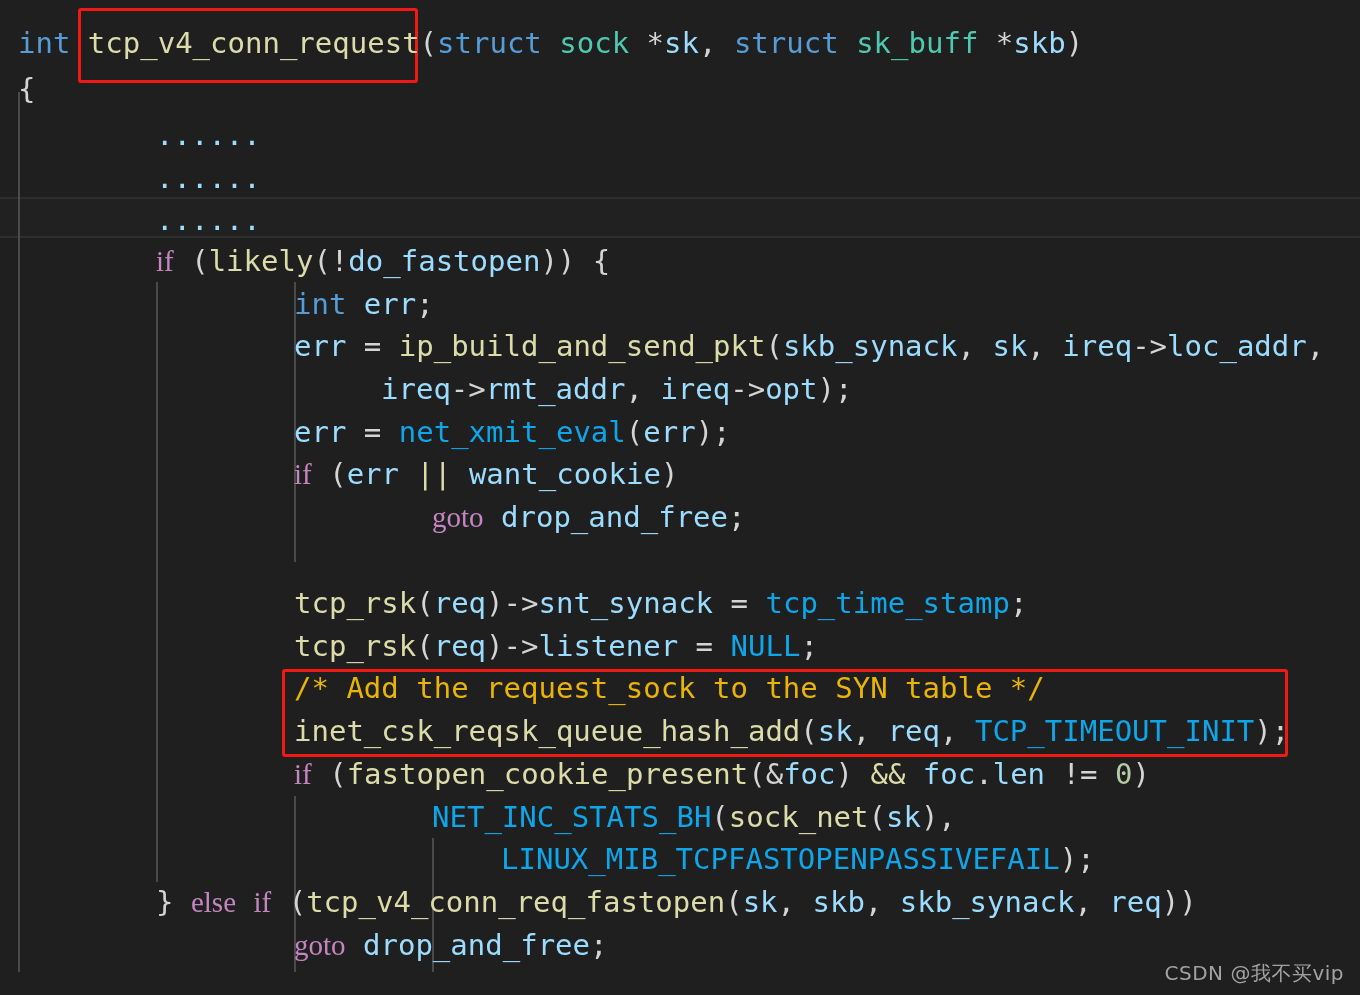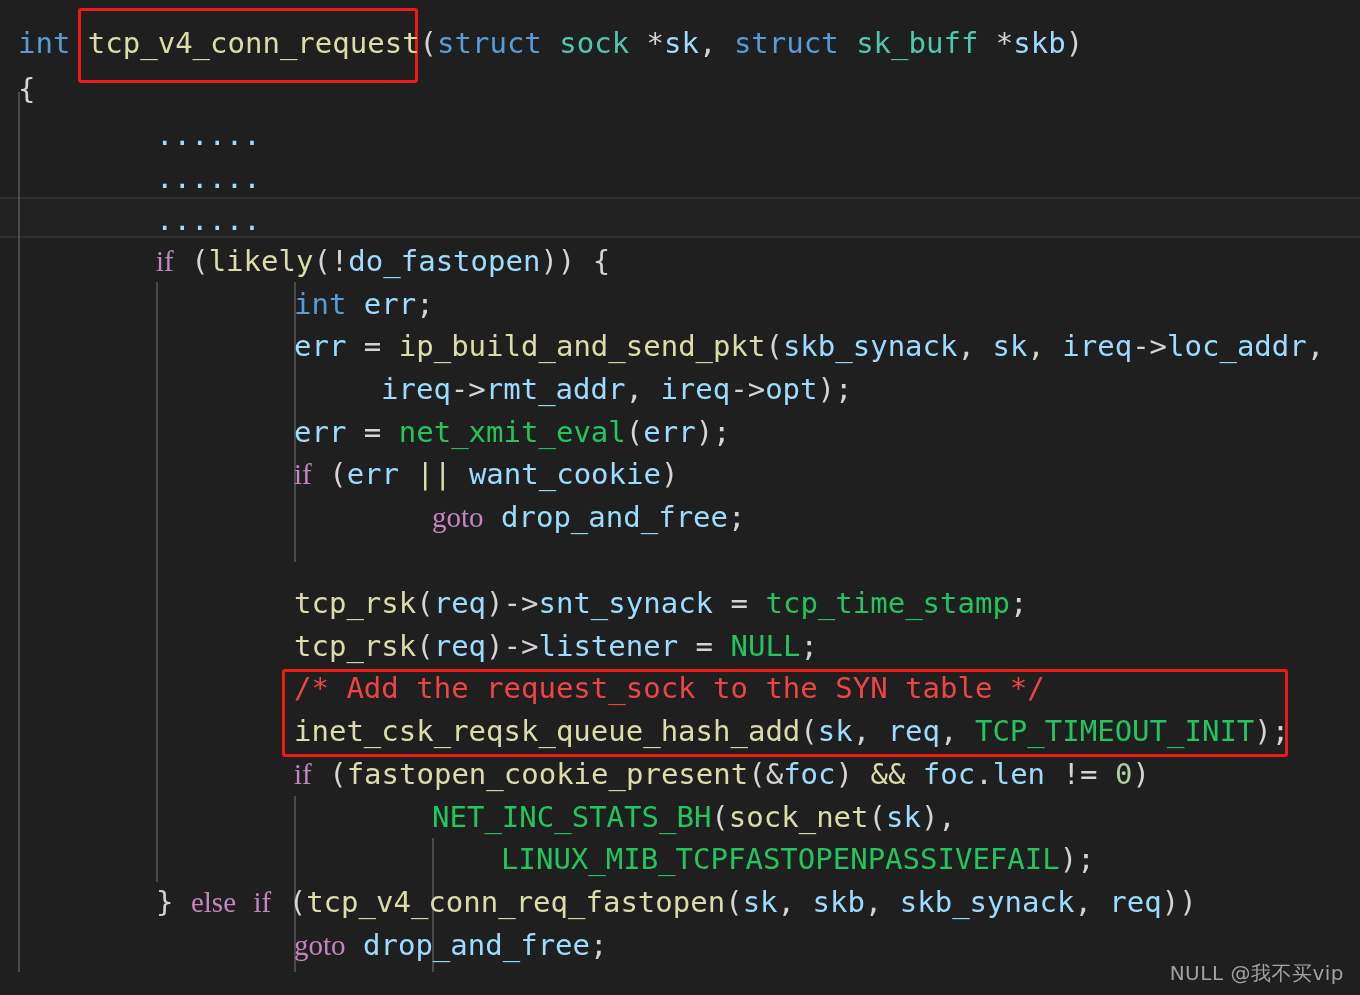--- a/index.html
+++ b/index.html
@@ -36,23 +36,23 @@
     white-space: pre;
     color: #d4d4d4;
   }
 
   
   .t-kw        { color: #569cd6; }   
   .t-ctrl      { color: #c586c0; font-family: Liberation Serif, serif; }   
   .t-fn        { color: #dcdcaa; }   
   .t-var       { color: #9cdcfe; }   
   .t-type      { color: #4ec9b0; }   
-  .t-macro     { color: #22c55e; }   
+  .t-macro     { color: #0ea5e9; }   
   .t-num       { color: #b5cea8; }   
-  .t-cmt       { color: #ef4444; }   
+  .t-cmt       { color: #eab308; }   
   .t-plain     { color: #d4d4d4; }
 
   
   .indent-guide {
     position: absolute;
     width: 2px;
     background: #5a5a5a;
     opacity: .75;
     z-index: 1;
   }
@@ -110,15 +110,15 @@
       <div class="indent-guide" style="left: 432px; top: 838px; height: 134px; background: rgb(90, 90, 90);"></div>
     </div>
 
   <div id="code-layer"><div class="code-line" style="top: 22px; left: 18px;"><span class="t-kw">int</span><span class="t-plain"> </span><span class="t-fn">tcp_v4_conn_request</span><span class="t-plain">(</span><span class="t-kw">struct</span><span class="t-plain"> </span><span class="t-type">sock</span><span class="t-plain"> *</span><span class="t-var">sk</span><span class="t-plain">, </span><span class="t-kw">struct</span><span class="t-plain"> </span><span class="t-type">sk_buff</span><span class="t-plain"> *</span><span class="t-var">skb</span><span class="t-plain">)</span></div><div class="code-line" style="top: 68px; left: 18px;"><span class="t-plain">{</span></div><div class="code-line" style="top: 114px; left: 156px;"><span class="t-var">......</span></div><div class="code-line" style="top: 157px; left: 156px;"><span class="t-var">......</span></div><div class="code-line" style="top: 199px; left: 156px;"><span class="t-var">......</span></div><div class="code-line" style="top: 240px; left: 156px;"><span class="t-ctrl">if</span><span class="t-plain"> (</span><span class="t-fn">likely</span><span class="t-plain">(!</span><span class="t-var">do_fastopen</span><span class="t-plain">)) {</span></div><div class="code-line" style="top: 283px; left: 294px;"><span class="t-kw">int</span><span class="t-plain"> </span><span class="t-var">err</span><span class="t-plain">;</span></div><div class="code-line" style="top: 325px; left: 294px;"><span class="t-var">err</span><span class="t-plain"> = </span><span class="t-fn">ip_build_and_send_pkt</span><span class="t-plain">(</span><span class="t-var">skb_synack</span><span class="t-plain">, </span><span class="t-var">sk</span><span class="t-plain">, </span><span class="t-var">ireq</span><span class="t-plain">-&gt;</span><span class="t-var">loc_addr</span><span class="t-plain">,</span></div><div class="code-line" style="top: 368px; left: 381px;"><span class="t-var">ireq</span><span class="t-plain">-&gt;</span><span class="t-var">rmt_addr</span><span class="t-plain">, </span><span class="t-var">ireq</span><span class="t-plain">-&gt;</span><span class="t-var">opt</span><span class="t-plain">);</span></div><div class="code-line" style="top: 411px; left: 294px;"><span class="t-var">err</span><span class="t-plain"> = </span><span class="t-macro">net_xmit_eval</span><span class="t-plain">(</span><span class="t-var">err</span><span class="t-plain">);</span></div><div class="code-line" style="top: 453px; left: 294px;"><span class="t-ctrl">if</span><span class="t-plain"> (</span><span class="t-var">err</span><span class="t-plain"> </span><span class="t-fn">||</span><span class="t-plain"> </span><span class="t-var">want_cookie</span><span class="t-plain">)</span></div><div class="code-line" style="top: 496px; left: 432px;"><span class="t-ctrl">goto</span><span class="t-plain"> </span><span class="t-var">drop_and_free</span><span class="t-plain">;</span></div><div class="code-line" style="top: 582px; left: 294px;"><span class="t-fn">tcp_rsk</span><span class="t-plain">(</span><span class="t-var">req</span><span class="t-plain">)-&gt;</span><span class="t-var">snt_synack</span><span class="t-plain"> = </span><span class="t-macro">tcp_time_stamp</span><span class="t-plain">;</span></div><div class="code-line" style="top: 625px; left: 294px;"><span class="t-fn">tcp_rsk</span><span class="t-plain">(</span><span class="t-var">req</span><span class="t-plain">)-&gt;</span><span class="t-var">listener</span><span class="t-plain"> = </span><span class="t-macro">NULL</span><span class="t-plain">;</span></div><div class="code-line" style="top: 667px; left: 294px;"><span class="t-cmt">/* Add the request_sock to the SYN table */</span></div><div class="code-line" style="top: 710px; left: 294px;"><span class="t-fn">inet_csk_reqsk_queue_hash_add</span><span class="t-plain">(</span><span class="t-var">sk</span><span class="t-plain">, </span><span class="t-var">req</span><span class="t-plain">, </span><span class="t-macro">TCP_TIMEOUT_INIT</span><span class="t-plain">);</span></div><div class="code-line" style="top: 753px; left: 294px;"><span class="t-ctrl">if</span><span class="t-plain"> (</span><span class="t-fn">fastopen_cookie_present</span><span class="t-plain">(&amp;</span><span class="t-var">foc</span><span class="t-plain">) </span><span class="t-fn">&amp;&amp;</span><span class="t-plain"> </span><span class="t-var">foc</span><span class="t-plain">.</span><span class="t-var">len</span><span class="t-plain"> != </span><span class="t-num">0</span><span class="t-plain">)</span></div><div class="code-line" style="top: 796px; left: 432px;"><span class="t-macro">NET_INC_STATS_BH</span><span class="t-plain">(</span><span class="t-fn">sock_net</span><span class="t-plain">(</span><span class="t-var">sk</span><span class="t-plain">),</span></div><div class="code-line" style="top: 838px; left: 501px;"><span class="t-macro">LINUX_MIB_TCPFASTOPENPASSIVEFAIL</span><span class="t-plain">);</span></div><div class="code-line" style="top: 881px; left: 156px;"><span class="t-plain">} </span><span class="t-ctrl">else</span><span class="t-plain"> </span><span class="t-ctrl">if</span><span class="t-plain"> (</span><span class="t-fn">tcp_v4_conn_req_fastopen</span><span class="t-plain">(</span><span class="t-var">sk</span><span class="t-plain">, </span><span class="t-var">skb</span><span class="t-plain">, </span><span class="t-var">skb_synack</span><span class="t-plain">, </span><span class="t-var">req</span><span class="t-plain">))</span></div><div class="code-line" style="top: 924px; left: 294px;"><span class="t-ctrl">goto</span><span class="t-plain"> </span><span class="t-var">drop_and_free</span><span class="t-plain">;</span></div></div>
 
   <div id="annot-layer">
       <div class="annot-box" style="left: 78px; top: 8px; width: 340px; height: 75px; border-color: rgb(240, 26, 21);"></div>
       <div class="annot-box" style="left: 282px; top: 669px; width: 1006px; height: 88px; border-color: rgb(240, 26, 21);"></div>
     </div>
 
-  <div id="watermark">NULL @我不买vip</div>
+  <div id="watermark">CSDN @我不买vip</div>
 
 </div>
 
 </body></html>

